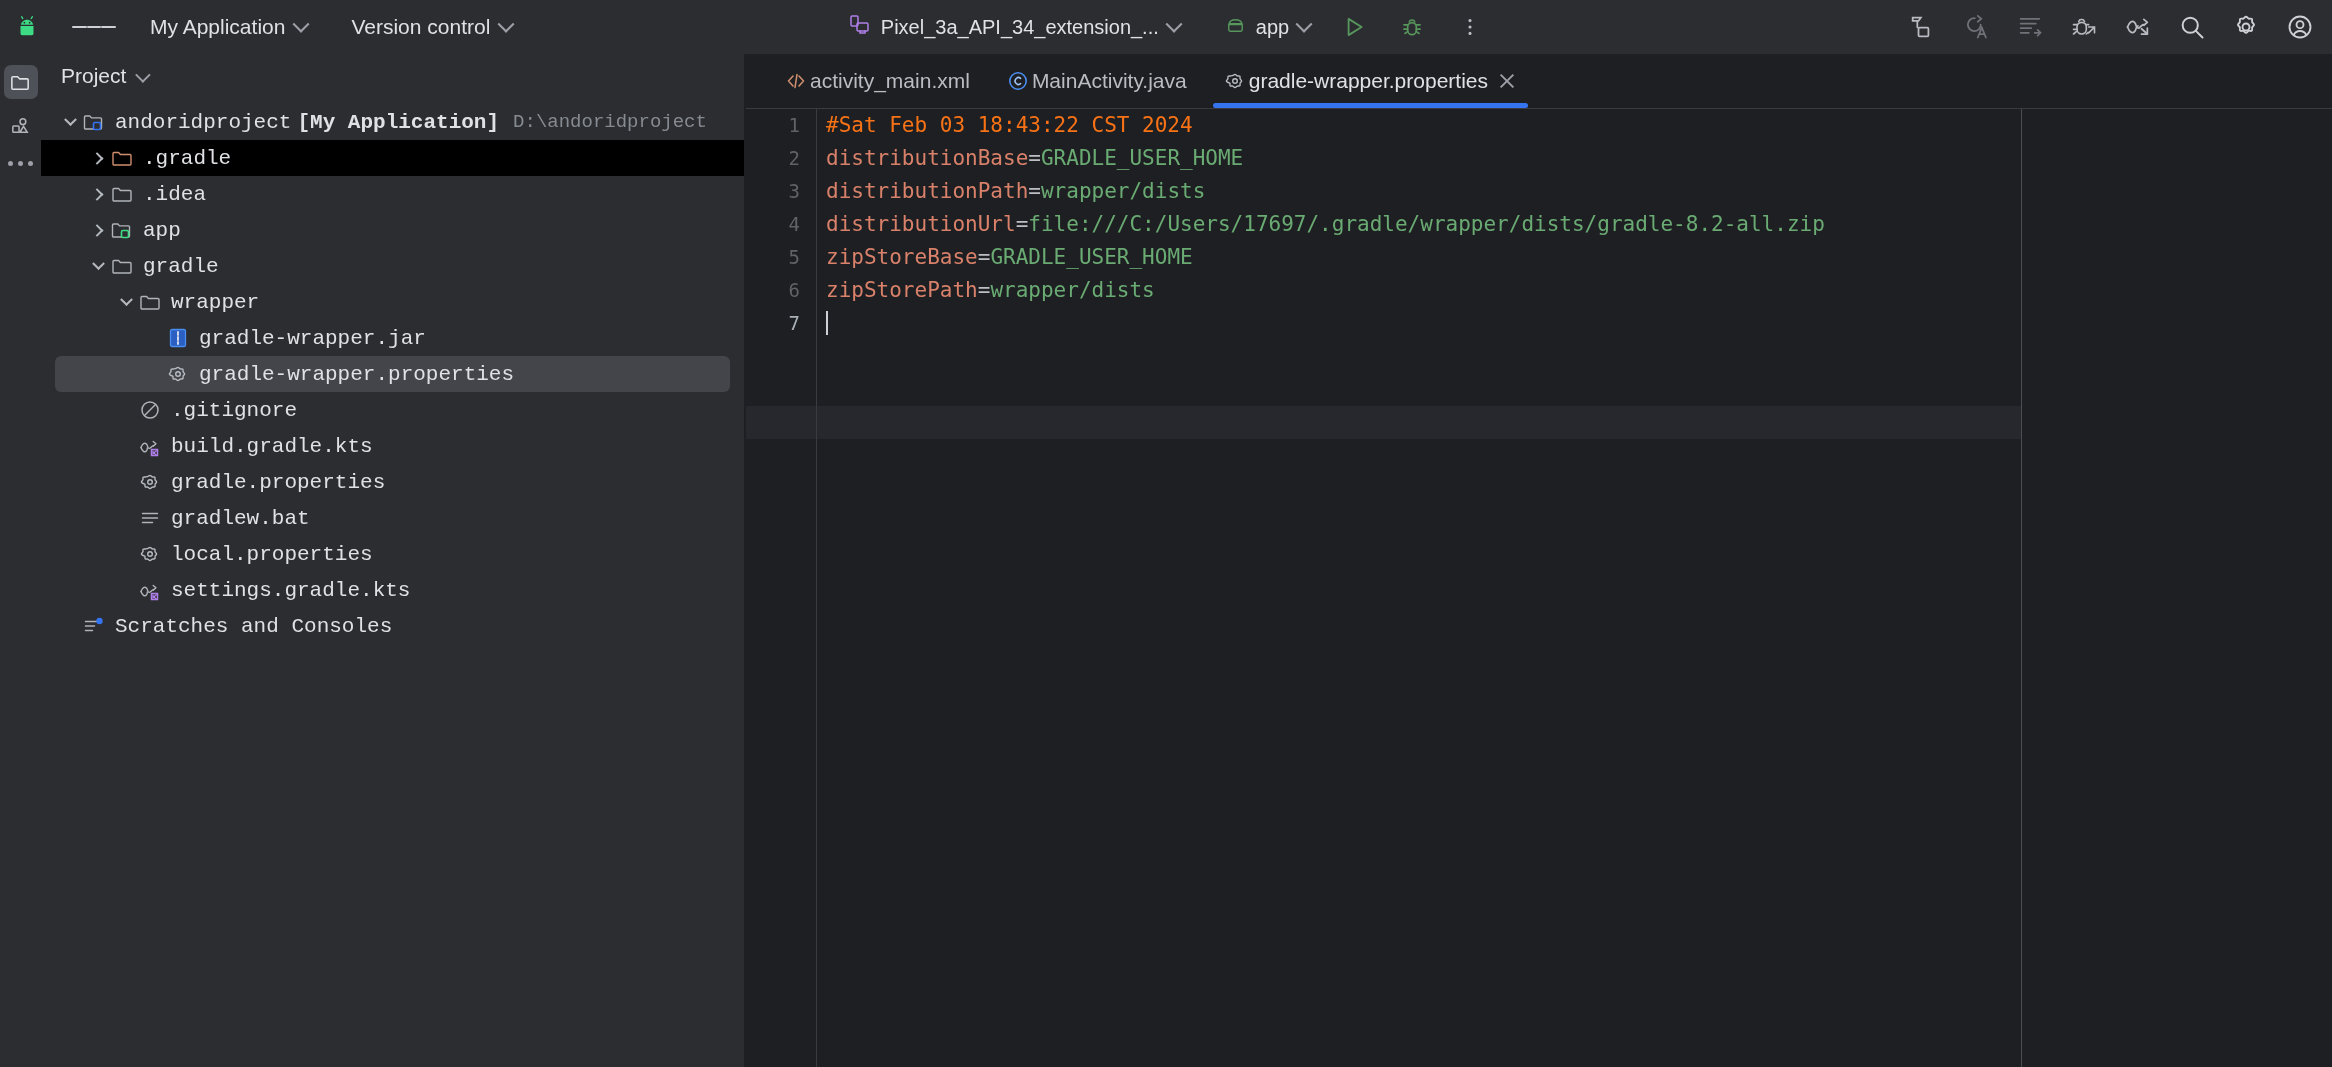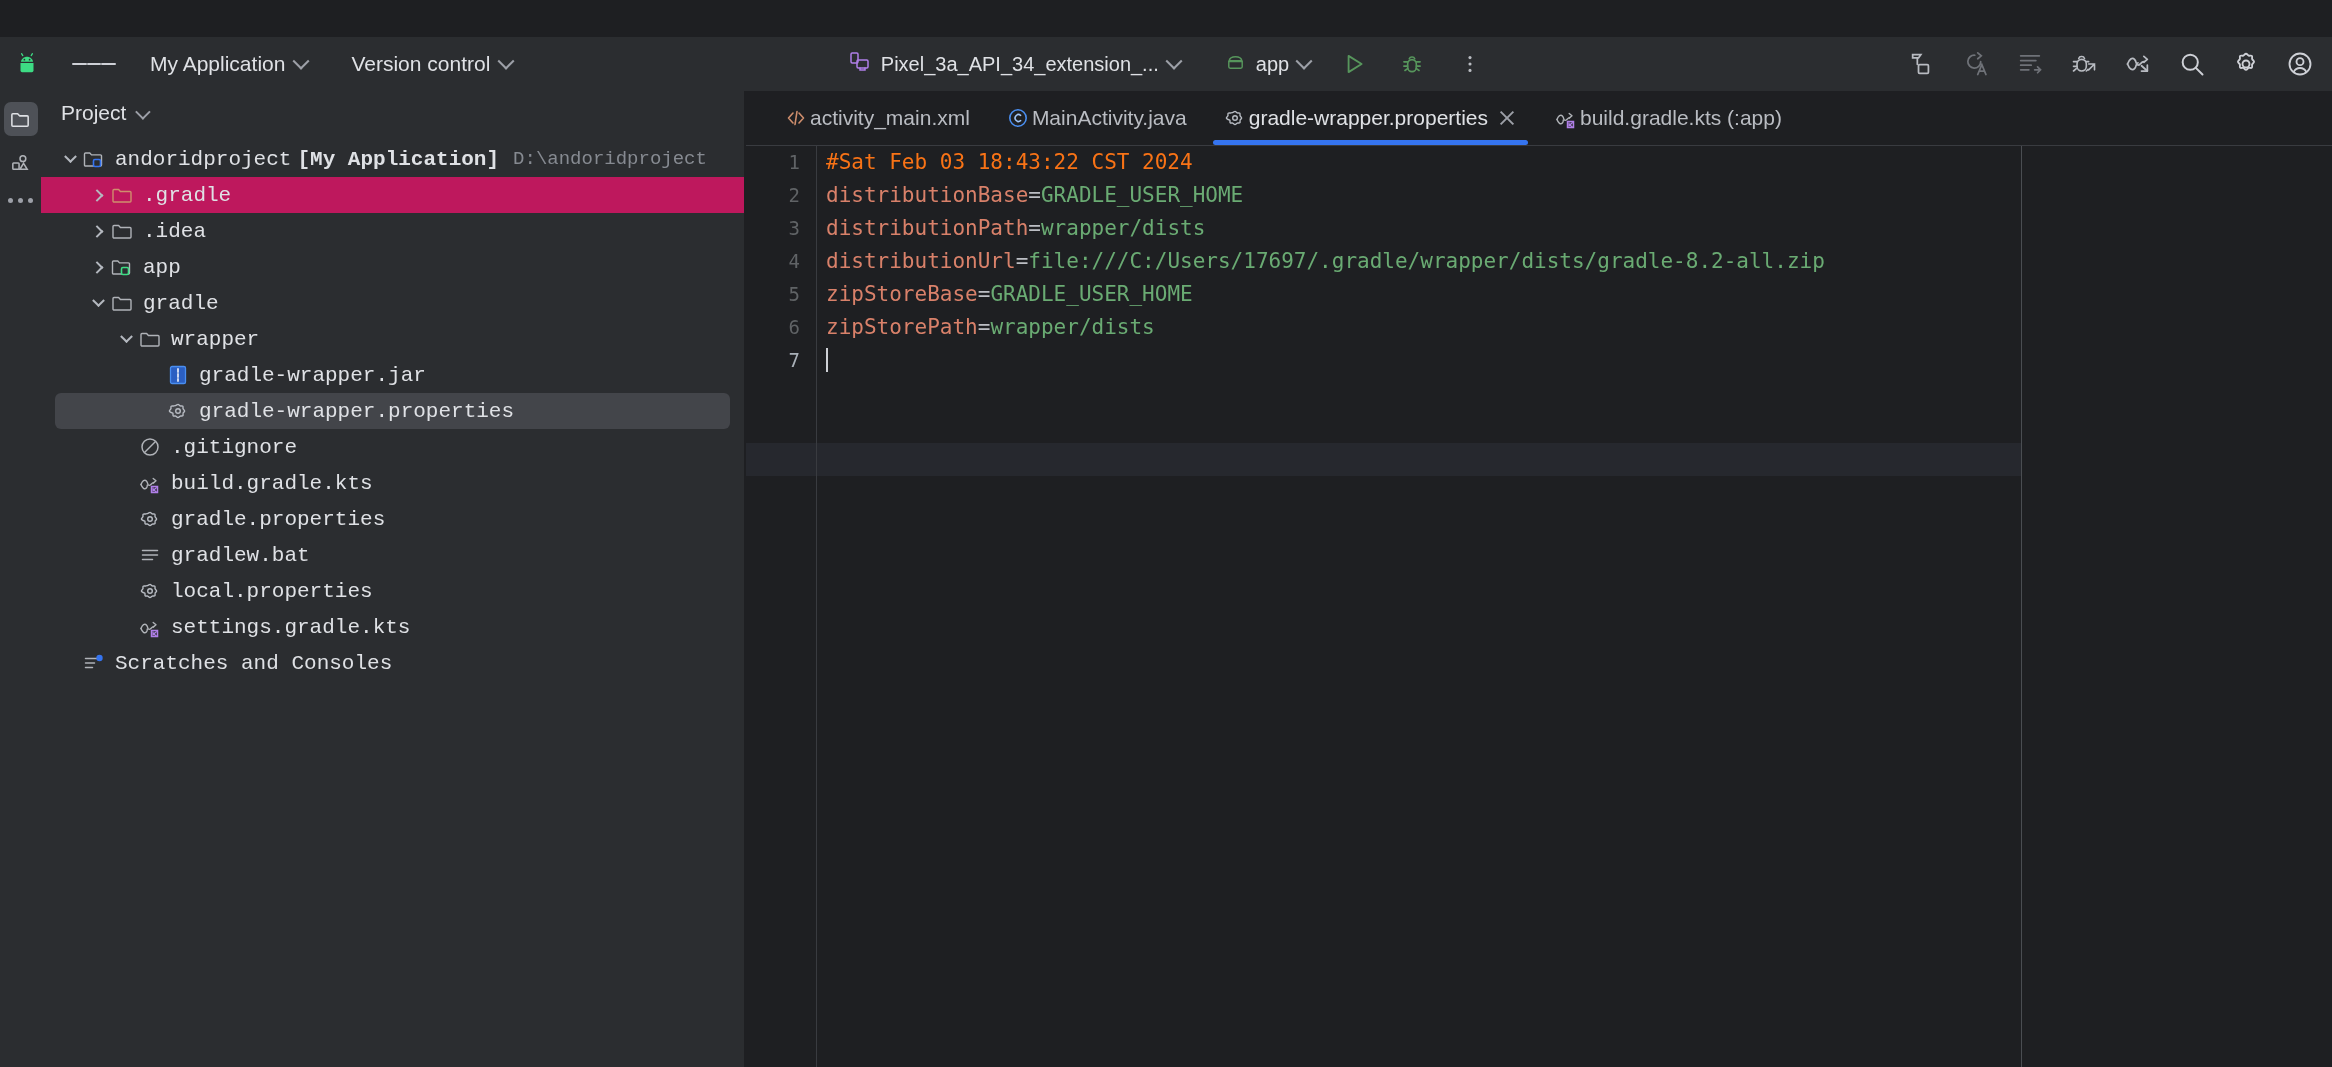--- a/index.html
+++ b/index.html
@@ -3,21 +3,21 @@
 <meta charset="utf-8">
 <style>
   * { box-sizing: border-box; margin: 0; padding: 0; }
   html, body {
     width: 2332px; height: 1067px;
     background: #1e1f22;
     font-family: "Liberation Sans", sans-serif;
     overflow: hidden;
     -webkit-font-smoothing: antialiased;
   }
-  #app { position: relative; width: 2332px; height: 943px; margin-top: 37px; }
+  #app { position: relative; width: 2332px; height: 943px; }
 
   
   .toolbar {
     position: absolute; top: 0; left: 0; width: 2332px; height: 54px;
     background: #2b2d30;
     display: flex; align-items: center;
   }
   .tb-left { display: flex; align-items: center; height: 54px; }
   .tb-center { position: absolute; left: 0; right: 0; display: flex; justify-content: center;
                align-items: center; height: 54px; pointer-events: none; }
@@ -65,21 +65,21 @@
     background: #2b2d30; border-right: 1px solid #1e1f22;
   }
   .sb-header { height: 44px; display: flex; align-items: center; padding-left: 20px; gap: 10px; }
   .sb-title { color: #dfe1e5; font-size: 21px; }
   .sb-chev { width: 11px; height: 11px; border-right: 2px solid #9da0a8; border-bottom: 2px solid #9da0a8;
              transform: rotate(45deg) translateY(-2px); }
 
   .tree { padding-top: 6px; font-family: Liberation Mono, monospace; }
   .row { height: 36px; display: flex; align-items: center; position: relative;
          font-size: 21px; color: #dfe1e5; white-space: nowrap; }
-  .row.sel-inactive { background: #be185d; }
+  .row.sel-inactive { background: #000000; }
   .row.sel-gray { background: #43454a; border-radius: 6px; margin: 0 14px 0 14px; }
   .twisty { width: 22px; height: 22px; flex: none; display: flex; align-items: center; justify-content: center; }
   .twisty .arr { width: 9px; height: 9px; border-right: 2px solid #b4b8bf; border-bottom: 2px solid #b4b8bf; }
   .twisty.collapsed .arr { transform: rotate(-45deg) translate(-1px,-1px); }
   .twisty.expanded .arr { transform: rotate(45deg) translate(-2px,-2px); }
   .ic { width: 26px; height: 26px; flex: none; display: flex; align-items: center; justify-content: center;
         margin-right: 8px; }
   .path-hint { color: #868a91; font-size: 19px; margin-left: 14px; }
 
   
@@ -496,32 +496,20 @@
         <span style="display: flex; align-items: center;">
           <svg width="24" height="24" viewBox="0 0 24 24">
             <path d="M12 3.4c1 0 1.4 1.2 2.2 1.5.9.4 2-.4 2.6.3s-.1 1.7.3 2.6c.3.8 1.5 1.2 1.5 2.2s-1.2 1.4-1.5 2.2c-.4.9.4 2-.3 2.6s-1.7-.1-2.6.3c-.8.3-1.2 1.5-2.2 1.5s-1.4-1.2-2.2-1.5c-.9-.4-2 .4-2.6-.3s.1-1.7-.3-2.6C4.6 11.4 3.4 11 3.4 10s1.2-1.4 1.5-2.2c.4-.9-.4-2 .3-2.6s1.7.1 2.6-.3C10.6 4.6 11 3.4 12 3.4z" transform="translate(0,2)" fill="none" stroke="#b8bcc3" stroke-width="1.4"></path>
             <circle cx="12" cy="12" r="2.3" fill="none" stroke="#b8bcc3" stroke-width="1.4"></circle>
           </svg>
         </span>
         <span>gradle-wrapper.properties</span>
         <span class="tab-close"></span>
         <span class="tab-underline"></span>
       </div>
-      <div class="tab">
-        <span style="display: flex; align-items: center;">
-          <svg width="24" height="24" viewBox="0 0 24 24">
-            <path d="M3 13.5c1.3-3.6 3.6-5.4 5.4-3.6 1.8 1.8.9 4.5 2.7 4.5s2.3-2.7 4.5-2.7" fill="none" stroke="#b0b3b8" stroke-width="1.4" stroke-linecap="round"></path>
-            <path d="M3 13.5c1.3 3.6 3.6 5.4 5.4 3.6.9-.9.9-2.3.9-3.2" fill="none" stroke="#b0b3b8" stroke-width="1.4" stroke-linecap="round"></path>
-            <path d="M15.2 7.5 18 9.8l-2.8 2.3" fill="none" stroke="#b0b3b8" stroke-width="1.4" stroke-linecap="round" stroke-linejoin="round"></path>
-            <path d="M13.5 15.5h6v6h-6z" fill="#2b2d30" stroke="#b07fe8" stroke-width="1.5"></path>
-            <path d="M15 17v3M18.3 16.8 15.8 19l2.5 2" fill="none" stroke="#b07fe8" stroke-width="1.3" stroke-linecap="round"></path>
-          </svg>
-        </span>
-        <span>build.gradle.kts (:app)</span>
-      </div>
     </div>
 
   <div class="editor">
     <div class="cur-line-gutter"></div>
     <div class="cur-line"></div>
     <div class="gutter" id="gutter">
         <div class="ln">1</div>
         <div class="ln">2</div>
         <div class="ln">3</div>
         <div class="ln">4</div>

